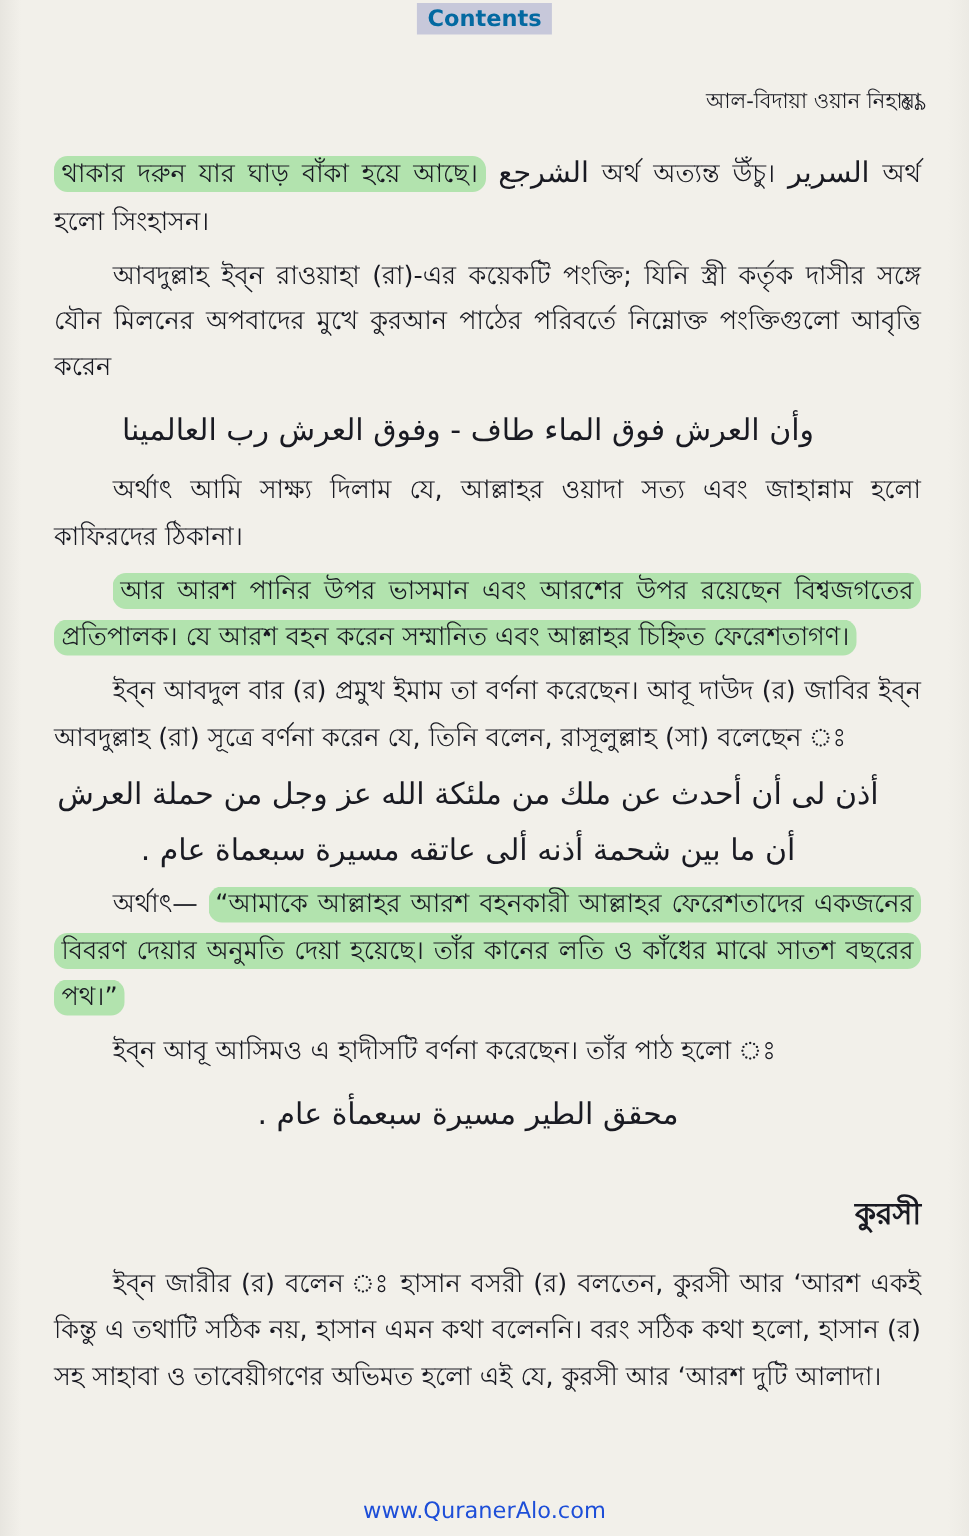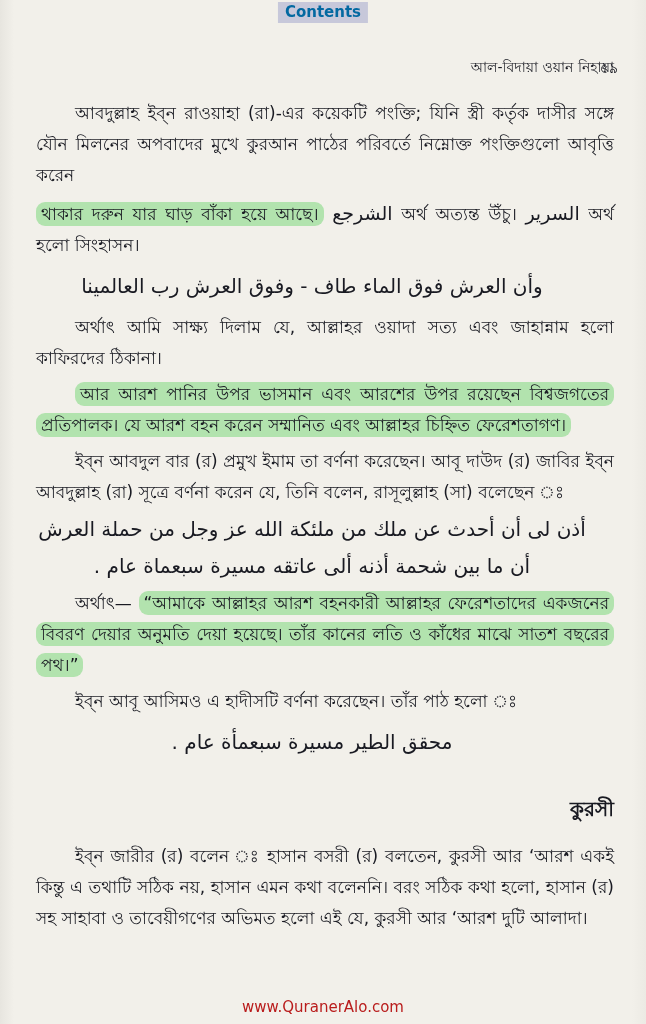--- a/index.html
+++ b/index.html
@@ -38,45 +38,45 @@
     font-size:20px;line-height:1.55;
     margin:10px 26px 10px 0;
   }
   .ar-line.tight{margin-top:6px;margin-bottom:6px;}
   .section-heading{
     text-align:right;font-weight:bold;font-size:20px;
     margin:36px 0 14px;
   }
   .footer-link{
     position:absolute;bottom:8px;left:0;width:100%;
-    text-align:center;color:#b91c1c;font-size:15px;
+    text-align:center;color:#1d4ed8;font-size:15px;
     cursor:pointer;
   }
 </style>
 </head>
 <body>
 
 <div class="contents-badge">Contents</div>
 
 <div class="page">
 
   <div class="page-header">
     <span>আল-বিদায়া ওয়ান নিহায়া</span>
     <span class="page-number">৫৯</span>
   </div>
 
-  <p class="body-text indent">আবদুল্লাহ ইব্‌ন রাওয়াহা (রা)-এর কয়েকটি পংক্তি; যিনি স্ত্রী কর্তৃক দাসীর সঙ্গে যৌন মিলনের অপবাদের মুখে কুরআন পাঠের পরিবর্তে নিম্নোক্ত পংক্তিগুলো আবৃত্তি করেন</p>
-
   <p class="body-text">
     <span class="hl">থাকার দরুন যার ঘাড় বাঁকা হয়ে আছে।</span>
     <span class="ar-inline">الشرجع</span>
     <span>অর্থ অত্যন্ত উঁচু।</span>
     <span class="ar-inline">السرير</span>
     <span>অর্থ হলো সিংহাসন।</span>
   </p>
+
+  <p class="body-text indent">আবদুল্লাহ ইব্‌ন রাওয়াহা (রা)-এর কয়েকটি পংক্তি; যিনি স্ত্রী কর্তৃক দাসীর সঙ্গে যৌন মিলনের অপবাদের মুখে কুরআন পাঠের পরিবর্তে নিম্নোক্ত পংক্তিগুলো আবৃত্তি করেন</p>
 
   <div class="ar-line">وأن العرش فوق الماء طاف - وفوق العرش رب العالمينا</div>
 
   <p class="body-text indent">অর্থাৎ আমি সাক্ষ্য দিলাম যে, আল্লাহর ওয়াদা সত্য এবং জাহান্নাম হলো কাফিরদের ঠিকানা।</p>
 
   <p class="body-text indent">
     <span class="hl">আর আরশ পানির উপর ভাসমান এবং আরশের উপর রয়েছেন বিশ্বজগতের প্রতিপালক। যে আরশ বহন করেন সম্মানিত এবং আল্লাহর চিহ্নিত ফেরেশতাগণ।</span>
   </p>
 
   <p class="body-text indent">ইব্‌ন আবদুল বার (র) প্রমুখ ইমাম তা বর্ণনা করেছেন। আবূ দাউদ (র) জাবির ইব্‌ন আবদুল্লাহ (রা) সূত্রে বর্ণনা করেন যে, তিনি বলেন, রাসূলুল্লাহ (সা) বলেছেন ঃ</p>

